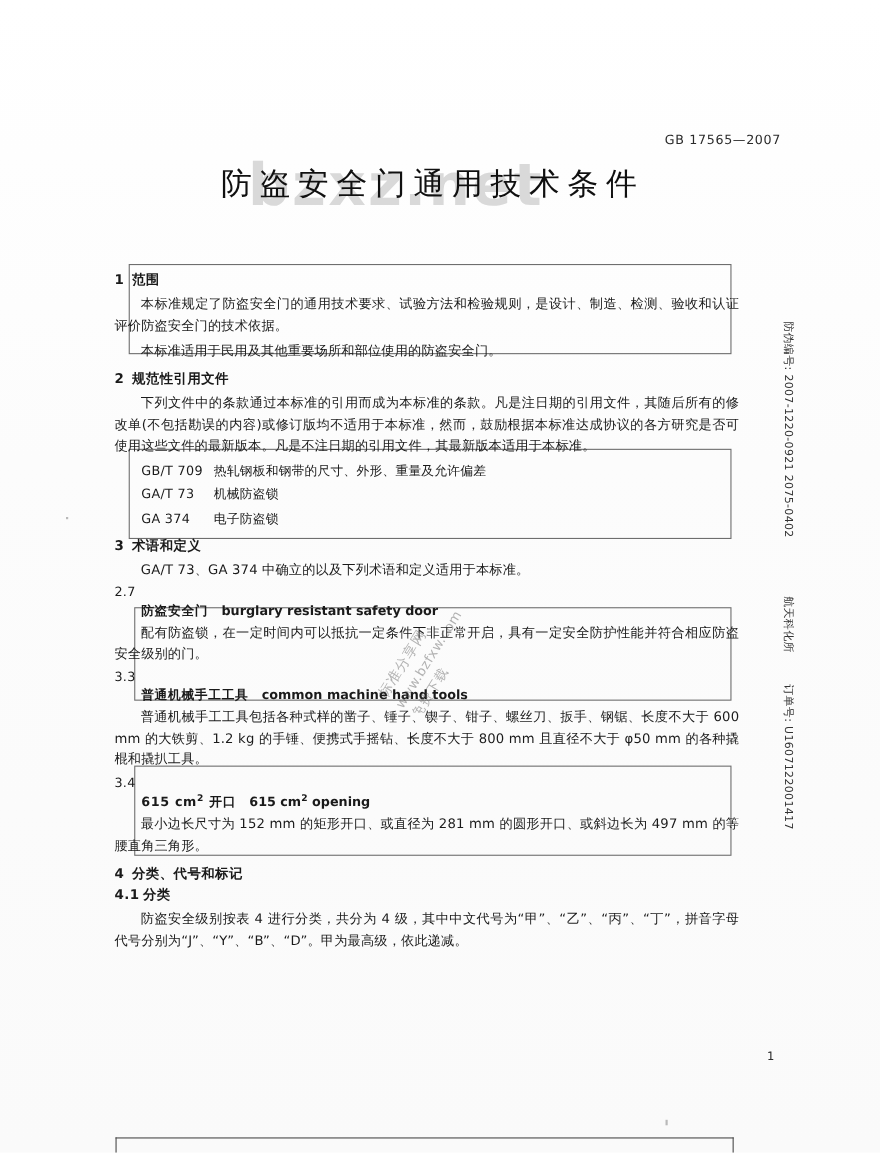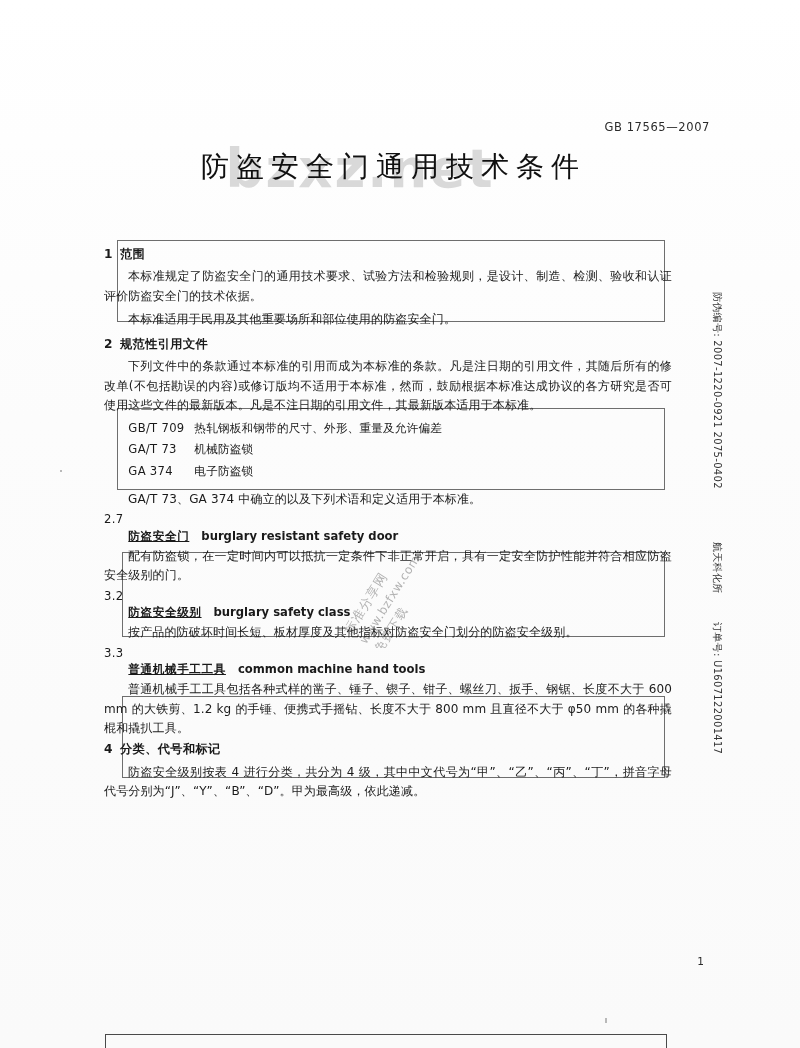--- a/index.html
+++ b/index.html
@@ -133,21 +133,21 @@
     letter-spacing: 0.3px;
   }
 
   
   .term {
     margin: 0 0 1px 0;
     padding-left: 2.1em;
     font-size: 11.6px;
     line-height: 1.55;
   }
-  .term .cn { font-weight: bold; letter-spacing: 0.6px; text-decoration: underline; }
+  .term .cn { font-weight: bold; letter-spacing: 0.6px; }
   .term .en { font-weight: bold; margin-left: 12px; font-style: normal; }
 
   .sup { font-size: 0.72em; vertical-align: super; }
 
   .blk { margin-bottom: 9px; }
   .blk-tight { margin-bottom: 5px; }
 
   
   .artifact-box {
     position: absolute;
@@ -262,55 +262,61 @@
         <div class="ref-item">
           <span class="rid">GA/T 73</span><span>机械防盗锁</span>
         </div>
         <div class="ref-item">
           <span class="rid">GA 374</span><span>电子防盗锁</span>
         </div>
       </div>
     </div>
 
     <div class="blk-tight">
+      <div class="clause-head">
+        <span class="num">3</span><span>术语和定义</span>
+      </div>
       <p class="para">GA/T 73、GA 374 中确立的以及下列术语和定义适用于本标准。</p>
     </div>
 
     <div class="blk-tight">
       <div class="subnum">2.7</div>
       <div class="term">
         <span class="cn">防盗安全门</span><span class="en">burglary resistant safety door</span>
       </div>
       <p class="para">配有防盗锁，在一定时间内可以抵抗一定条件下非正常开启，具有一定安全防护性能并符合相应防盗安全级别的门。</p>
     </div>
 
-    <div class="blk-tight">
-      <div class="subnum">3.2</div>
-      <div class="term">
-        <span class="cn">防盗安全级别</span><span class="en">burglary safety class</span>
-      </div>
-      <p class="para">按产品的防破坏时间长短、板材厚度及其他指标对防盗安全门划分的防盗安全级别。</p>
-    </div>
 
     <div class="blk-tight">
       <div class="subnum">3.3</div>
       <div class="term">
         <span class="cn">普通机械手工工具</span><span class="en">common machine hand tools</span>
       </div>
       <p class="para">普通机械手工工具包括各种式样的凿子、锤子、锲子、钳子、螺丝刀、扳手、钢锯、长度不大于 600 mm 的大铁剪、1.2 kg 的手锤、便携式手摇钻、长度不大于 800 mm 且直径不大于 φ50 mm 的各种撬棍和撬扒工具。</p>
     </div>
 
+    <div class="blk">
+      <div class="subnum">3.4</div>
+      <div class="term">
+        <span class="cn">615 cm<span class="sup">2</span> 开口</span><span class="en">615 cm<span class="sup">2</span> opening</span>
+      </div>
+      <p class="para">最小边长尺寸为 152 mm 的矩形开口、或直径为 281 mm 的圆形开口、或斜边长为 497 mm 的等腰直角三角形。</p>
+    </div>
 
     <div class="blk-tight">
       <div class="clause-head">
         <span class="num">4</span><span>分类、代号和标记</span>
       </div>
     </div>
 
     <div class="blk">
+      <div class="clause-head sub">
+        <span class="num" style="min-width:26px">4.1</span><span>分类</span>
+      </div>
       <p class="para">防盗安全级别按表 4 进行分类，共分为 4 级，其中中文代号为“甲”、“乙”、“丙”、“丁”，拼音字母代号分别为“J”、“Y”、“B”、“D”。甲为最高级，依此递减。</p>
     </div>
 
   </div>
 
   <svg id="stamp" viewBox="0 0 210 230">
     <g transform="rotate(-58 105 115)" fill="none" stroke="#555" stroke-width="0.8" opacity="0.75">
       <text x="-20" y="108" font-size="13" font-family="DejaVu Sans, sans-serif" fill="#4a4a4a" stroke="none" letter-spacing="1">标准分享网</text>
       <text x="-20" y="126" font-size="12" font-family="DejaVu Sans, sans-serif" fill="#4a4a4a" stroke="none" letter-spacing="0.5">www.bzfxw.com</text>
       <text x="-20" y="143" font-size="12" font-family="DejaVu Sans, sans-serif" fill="#4a4a4a" stroke="none" letter-spacing="1">免费下载</text>

